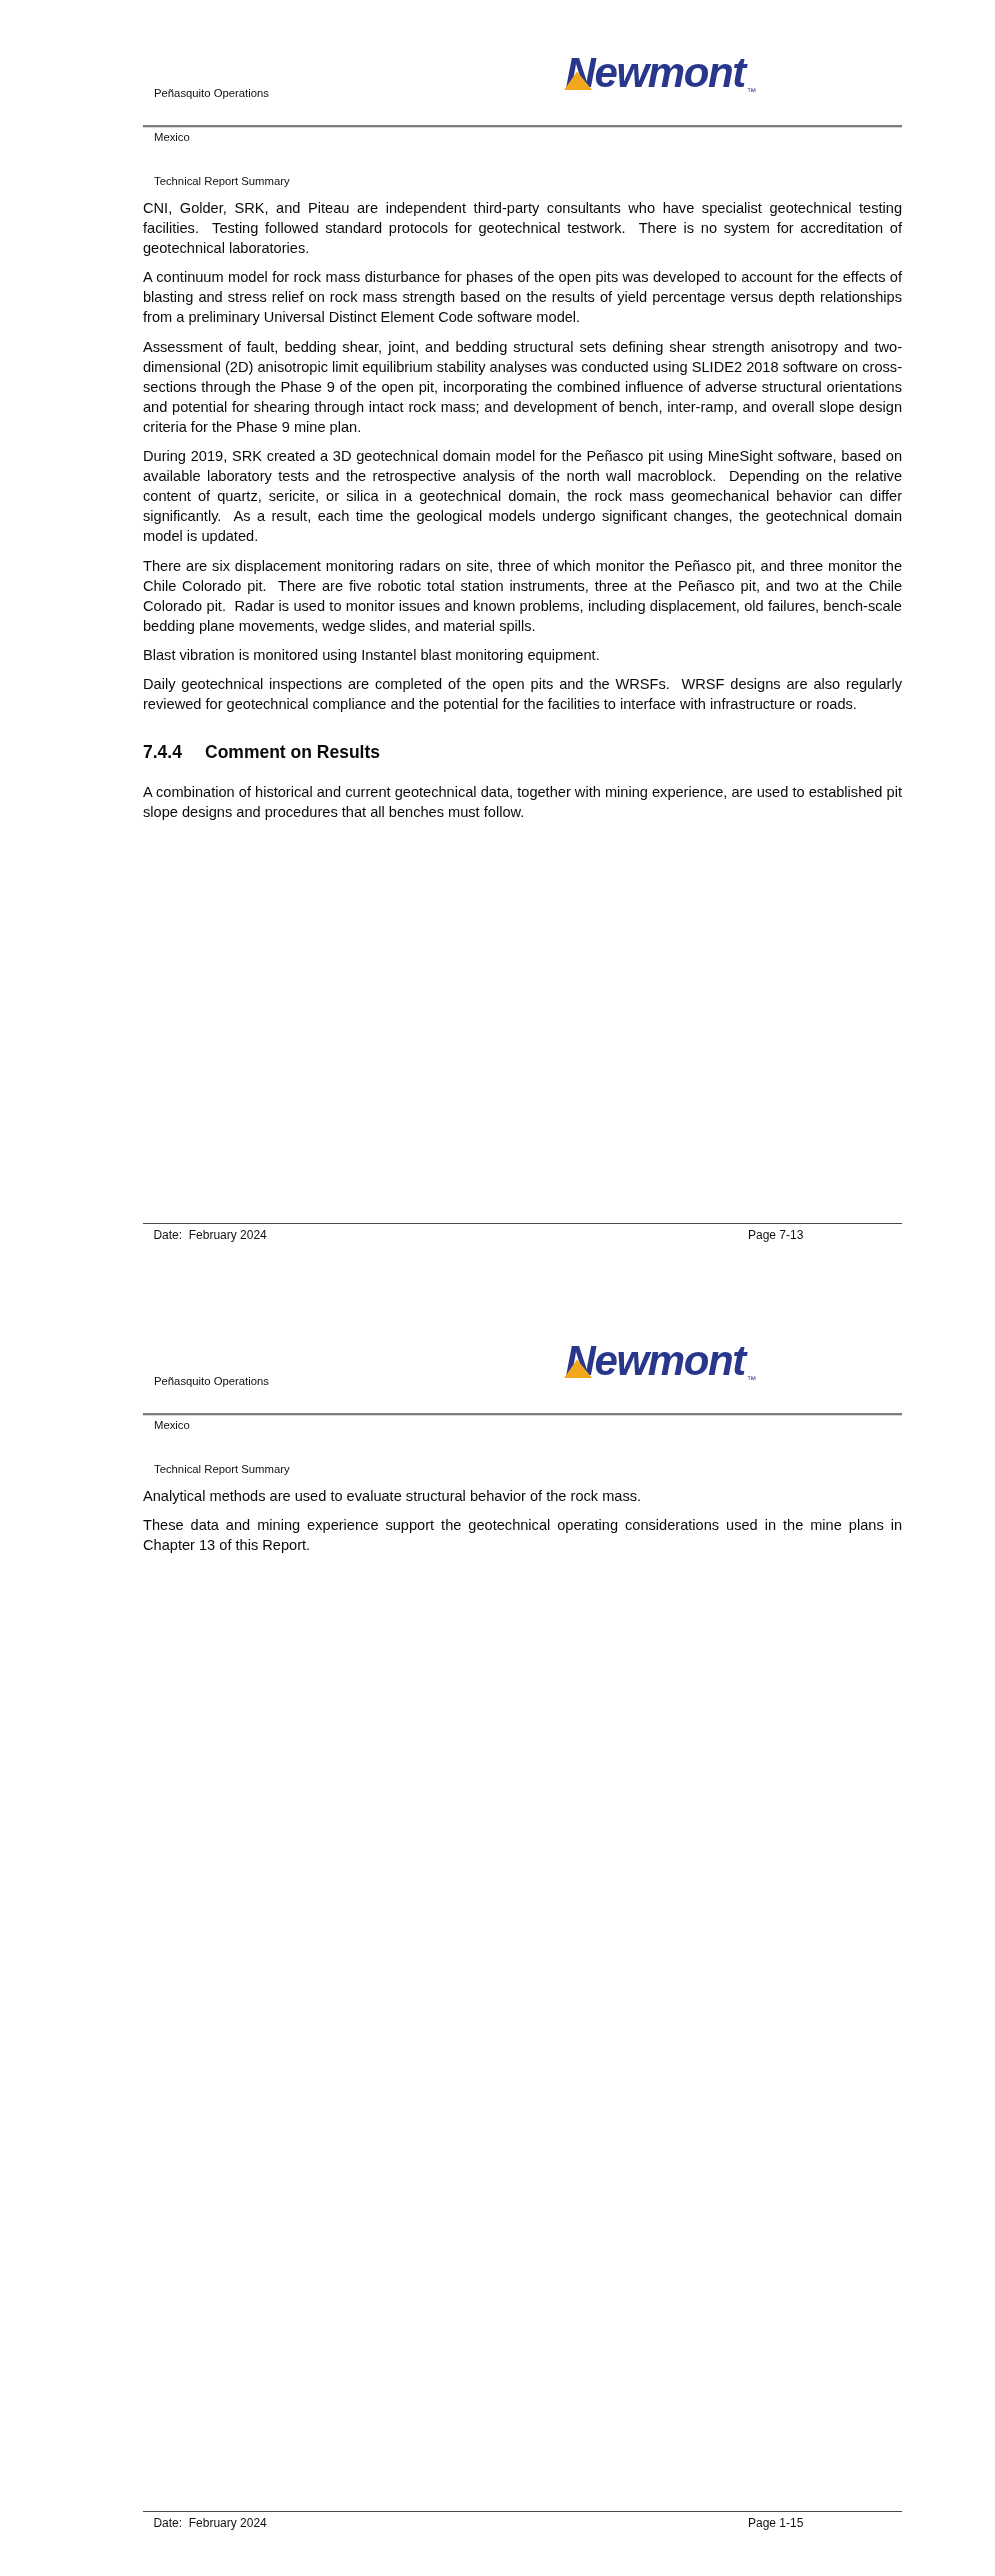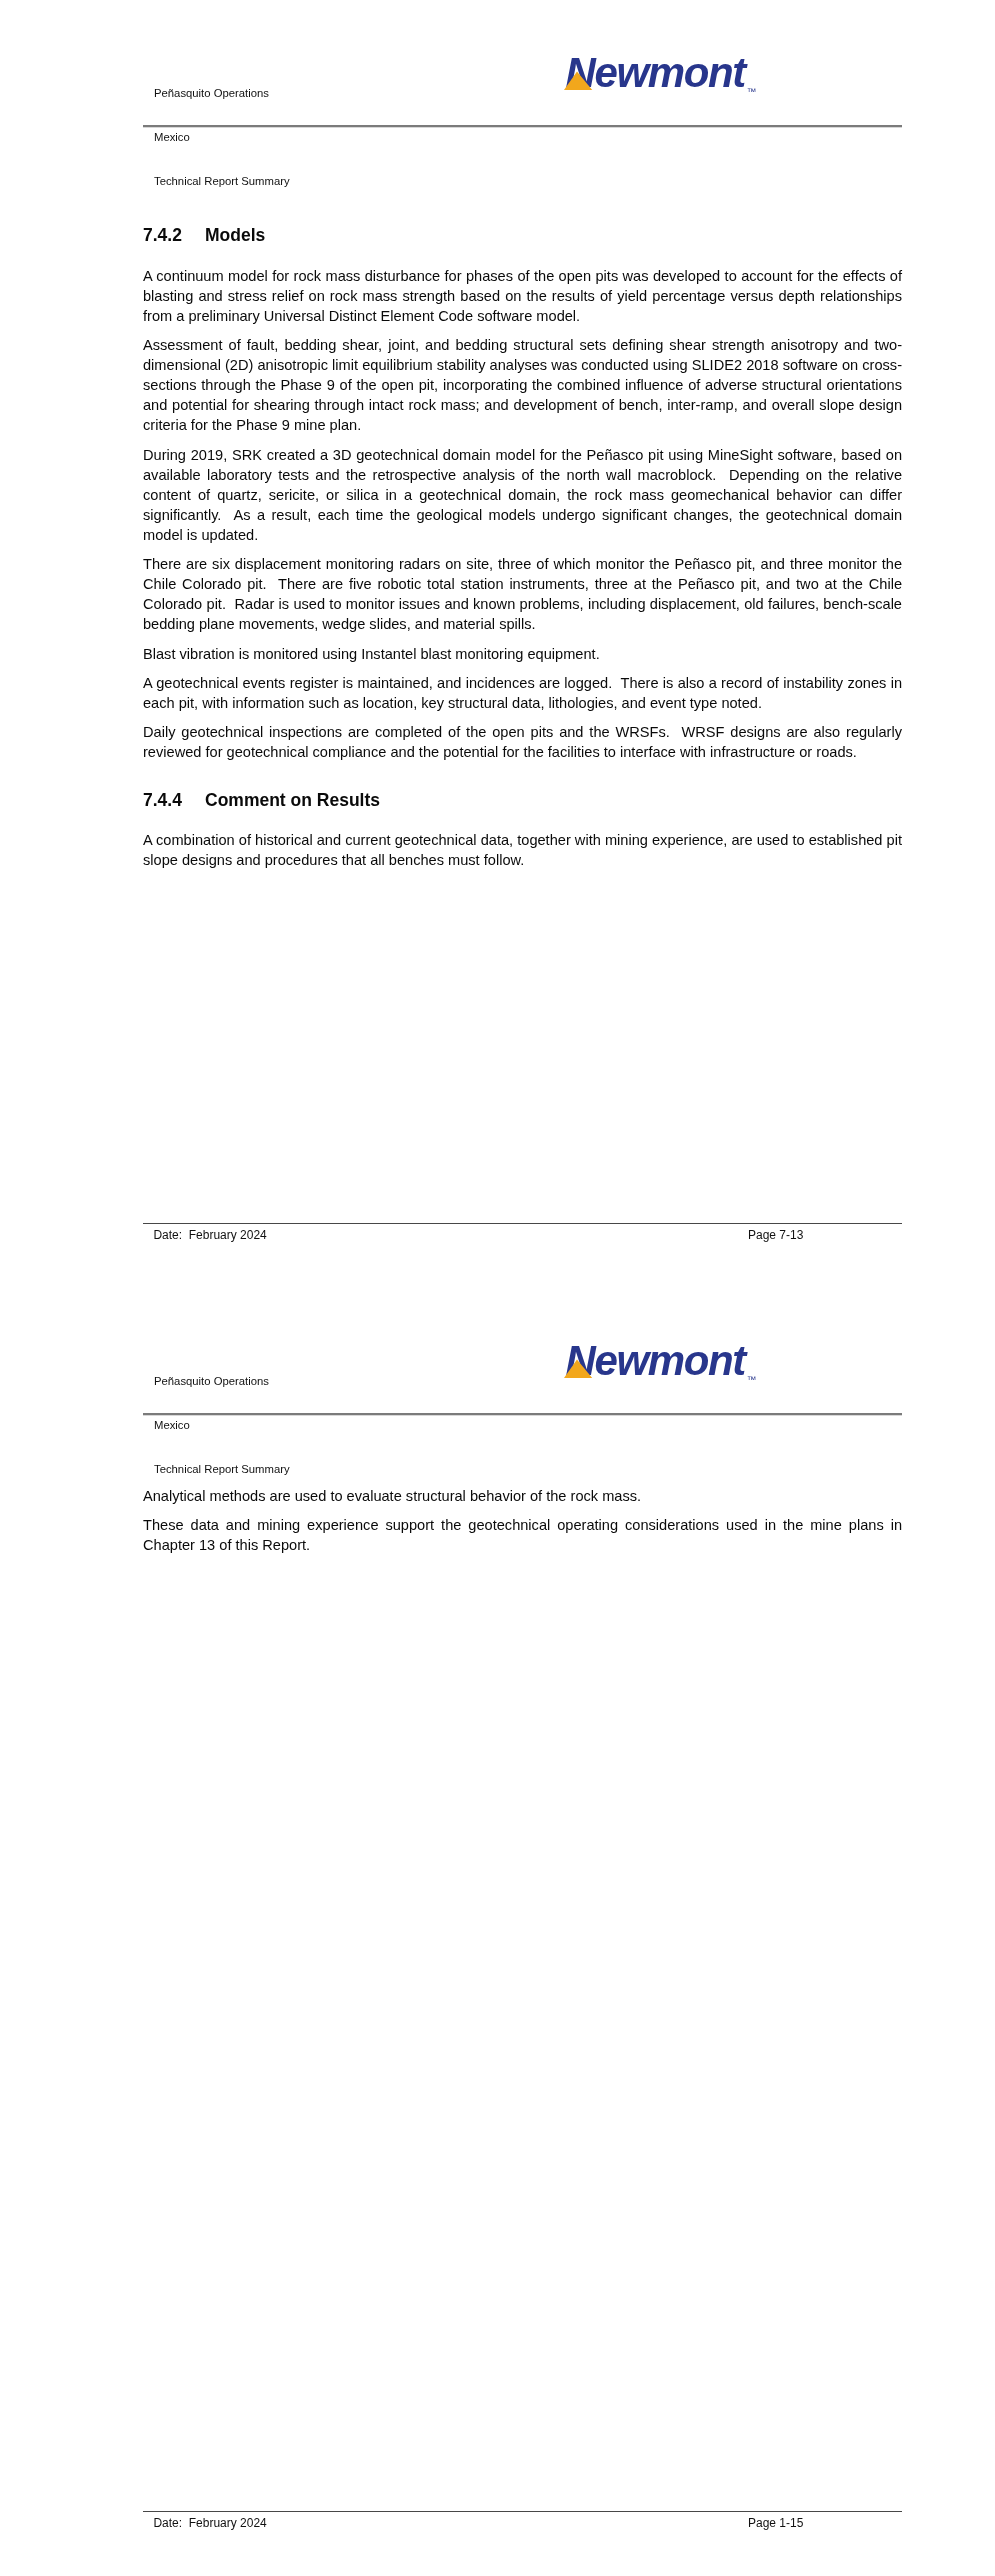--- a/index.html
+++ b/index.html
@@ -136,27 +136,26 @@
       <div>Technical Report Summary</div>
     </div>
 
     <div class="logo">
       <span class="logo-mark"></span><span class="logo-text">Newmont</span><span class="logo-tm">™</span>
     </div>
 
     <div class="header-rule"></div>
 
     <div class="body-col">
-      <h2><span class="h-num">7.4.2</span><span class="h-title">Models</span></h2>
+      <p>CNI, Golder, SRK, and Piteau are independent third-party consultants who have specialist geotechnical testing facilities.  Testing followed standard protocols for geotechnical testwork.  There is no system for accreditation of geotechnical laboratories.</p>
       <p>A continuum model for rock mass disturbance for phases of the open pits was developed to account for the effects of blasting and stress relief on rock mass strength based on the results of yield percentage versus depth relationships from a preliminary Universal Distinct Element Code software model.</p>
       <p>Assessment of fault, bedding shear, joint, and bedding structural sets defining shear strength anisotropy and two-dimensional (2D) anisotropic limit equilibrium stability analyses was conducted using SLIDE2 2018 software on cross-sections through the Phase 9 of the open pit, incorporating the combined influence of adverse structural orientations and potential for shearing through intact rock mass; and development of bench, inter-ramp, and overall slope design criteria for the Phase 9 mine plan.</p>
       <p>During 2019, SRK created a 3D geotechnical domain model for the Peñasco pit using MineSight software, based on available laboratory tests and the retrospective analysis of the north wall macroblock.  Depending on the relative content of quartz, sericite, or silica in a geotechnical domain, the rock mass geomechanical behavior can differ significantly.  As a result, each time the geological models undergo significant changes, the geotechnical domain model is updated.</p>
       <p>There are six displacement monitoring radars on site, three of which monitor the Peñasco pit, and three monitor the Chile Colorado pit.  There are five robotic total station instruments, three at the Peñasco pit, and two at the Chile Colorado pit.  Radar is used to monitor issues and known problems, including displacement, old failures, bench-scale bedding plane movements, wedge slides, and material spills.</p>
       <p>Blast vibration is monitored using Instantel blast monitoring equipment.</p>
-      <p>A geotechnical events register is maintained, and incidences are logged.  There is also a record of instability zones in each pit, with information such as location, key structural data, lithologies, and event type noted.</p>
       <p>Daily geotechnical inspections are completed of the open pits and the WRSFs.  WRSF designs are also regularly reviewed for geotechnical compliance and the potential for the facilities to interface with infrastructure or roads.</p>
       <h2><span class="h-num">7.4.4</span><span class="h-title">Comment on Results</span></h2>
       <p>A combination of historical and current geotechnical data, together with mining experience, are used to established pit slope designs and procedures that all benches must follow.</p>
     </div>
 
     <div class="page-footer">
       <span class="footer-date">Date:  February 2024</span>
       <span class="footer-page">Page 7-13</span>
     </div>
 

